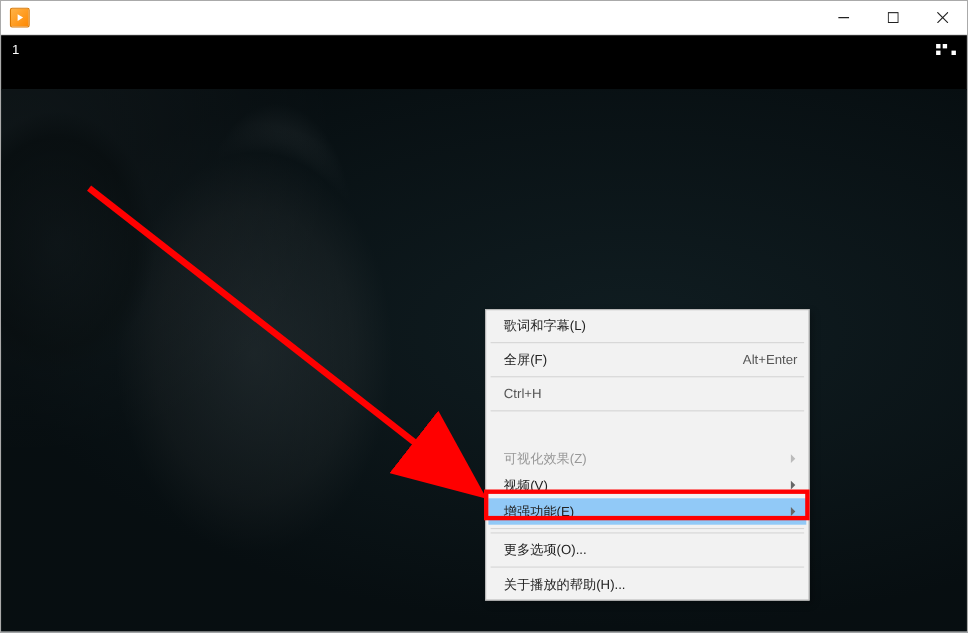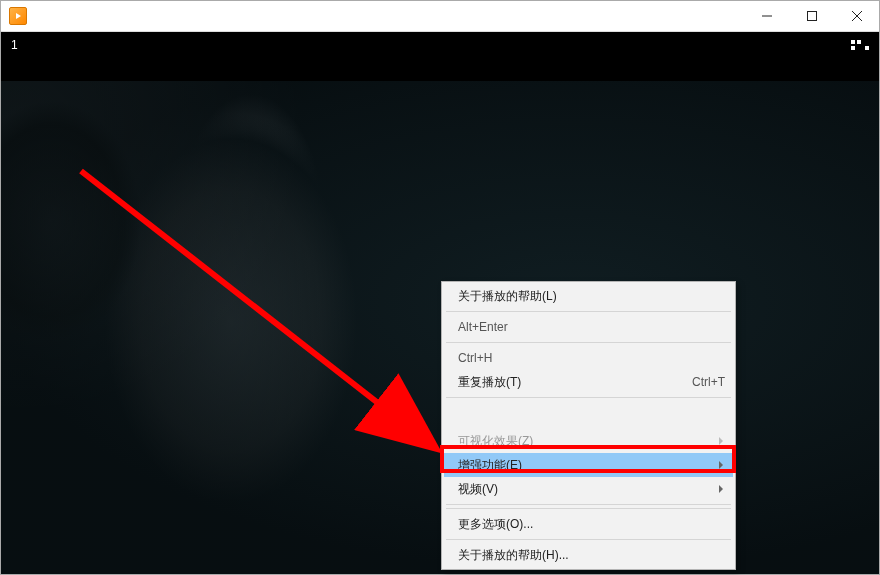--- a/index.html
+++ b/index.html
@@ -95,43 +95,40 @@
     <defs>
       <marker id="ah" markerWidth="14" markerHeight="12" refX="12" refY="6" orient="auto">
         <polygon points="0,0 14,6 0,12" fill="#ff0000"></polygon>
       </marker>
     </defs>
     <line x1="80" y1="170" x2="432" y2="445" stroke="#ff0000" stroke-width="6" marker-end="url(#ah)"></line>
   </svg>
 
   <div class="context-menu">
     <div class="menu-item">
-      <span class="label">关于播放的帮助(L)</span>
+      <span class="label">歌词和字幕(L)</span>
     </div>
     <div class="menu-sep"></div>
     <div class="menu-item">
+      <span class="label">全屏(F)</span>
       <span class="shortcut">Alt+Enter</span>
     </div>
     <div class="menu-sep"></div>
     <div class="menu-item">
       <span class="shortcut">Ctrl+H</span>
     </div>
-    <div class="menu-item">
-      <span class="label">重复播放(T)</span>
-      <span class="shortcut">Ctrl+T</span>
-    </div>
     <div class="menu-sep"></div>
     <div class="menu-item disabled sub">
       <span class="label">可视化效果(Z)</span>
     </div>
+    <div class="menu-item sub">
+      <span class="label">视频(V)</span>
+    </div>
     <div class="menu-item highlight sub">
       <span class="label">增强功能(E)</span>
-    </div>
-    <div class="menu-item sub">
-      <span class="label">视频(V)</span>
     </div>
     <div class="menu-sep"></div>
     <div class="menu-sep"></div>
     <div class="menu-item">
       <span class="label">更多选项(O)...</span>
     </div>
     <div class="menu-sep"></div>
     <div class="menu-item">
       <span class="label">关于播放的帮助(H)...</span>
     </div>

